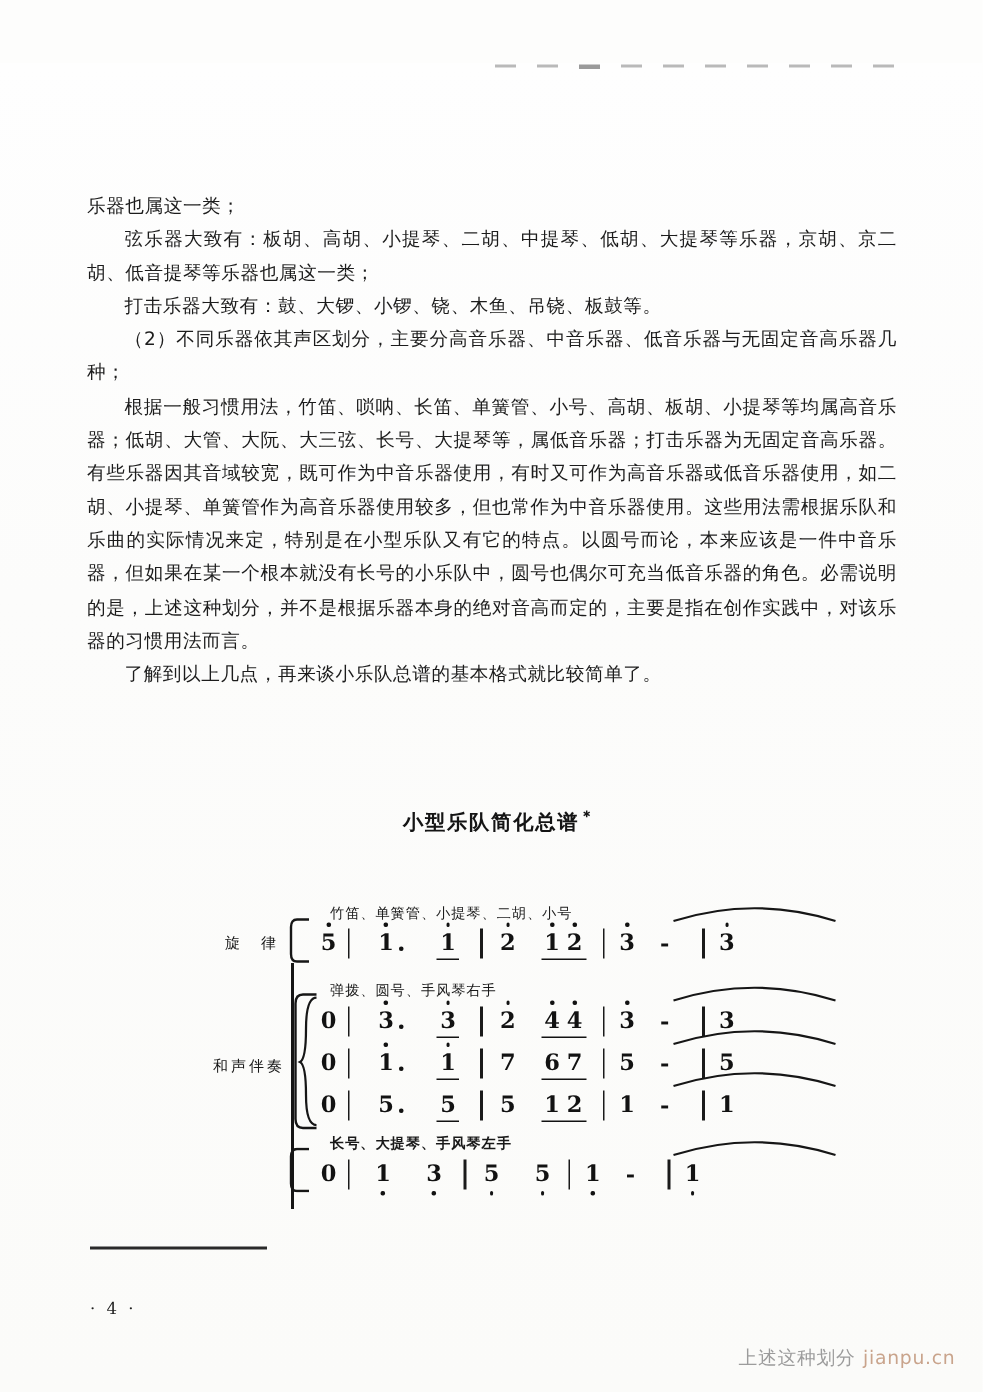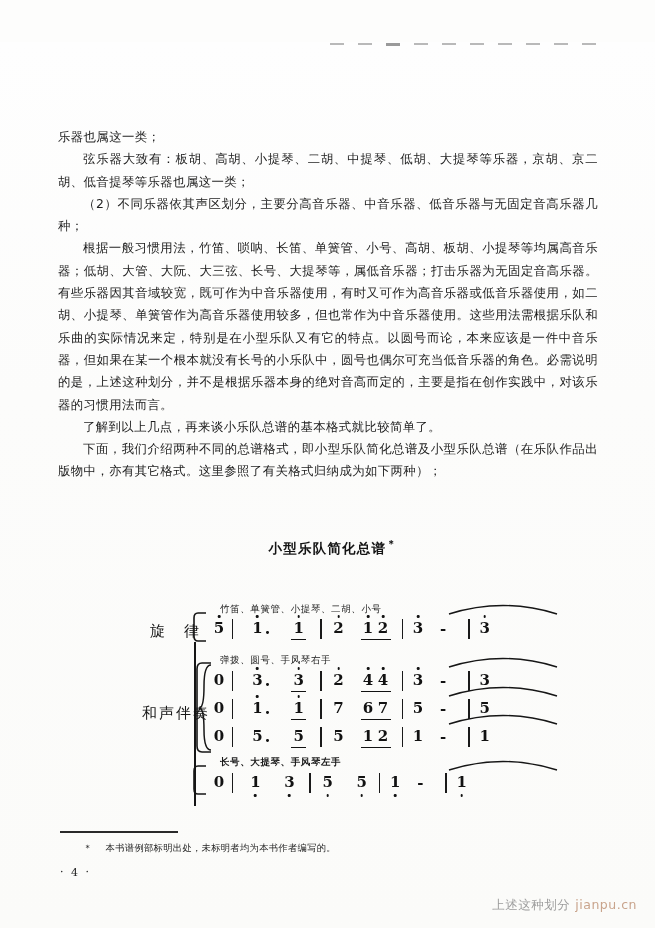--- a/index.html
+++ b/index.html
@@ -87,21 +87,21 @@
 
   .staff-area {
     position: relative;
     margin-top: 14px;
     height: 232px;
   }
 
   
   .sys-label {
     position: absolute;
-    font-size: 15px;
+    font-size: 10px;
     color: #181818;
     letter-spacing: 2px;
     white-space: nowrap;
   }
   #label-melody { left: 92px; top: 50px; }
   #label-harmony { left: 84px; top: 132px; }
 
   
   .instr-caption {
     position: absolute;
@@ -288,24 +288,24 @@
       <i></i>
       <i></i>
       <i></i>
       <i></i>
       <i></i>
   </div>
 
   <div class="body-text">
     <p>乐器也属这一类；</p>
     <p class="indent">弦乐器大致有：板胡、高胡、小提琴、二胡、中提琴、低胡、大提琴等乐器，京胡、京二胡、低音提琴等乐器也属这一类；</p>
+    <p class="indent">打击乐器大致有：鼓、大锣、小锣、铙、木鱼、吊铙、板鼓等。</p>
     <p class="indent">（2）不同乐器依其声区划分，主要分高音乐器、中音乐器、低音乐器与无固定音高乐器几种；</p>
     <p class="indent">根据一般习惯用法，竹笛、唢呐、长笛、单簧管、小号、高胡、板胡、小提琴等均属高音乐器；低胡、大管、大阮、大三弦、长号、大提琴等，属低音乐器；打击乐器为无固定音高乐器。有些乐器因其音域较宽，既可作为中音乐器使用，有时又可作为高音乐器或低音乐器使用，如二胡、小提琴、单簧管作为高音乐器使用较多，但也常作为中音乐器使用。这些用法需根据乐队和乐曲的实际情况来定，特别是在小型乐队又有它的特点。以圆号而论，本来应该是一件中音乐器，但如果在某一个根本就没有长号的小乐队中，圆号也偶尔可充当低音乐器的角色。必需说明的是，上述这种划分，并不是根据乐器本身的绝对音高而定的，主要是指在创作实践中，对该乐器的习惯用法而言。</p>
     <p class="indent">了解到以上几点，再来谈小乐队总谱的基本格式就比较简单了。</p>
-    <p class="indent">下面，我们介绍两种不同的总谱格式，即小型乐队简化总谱及小型乐队总谱（在乐队作品出版物中，亦有其它格式。这里参照了有关格式归纳成为如下两种）；</p>
   </div>
 
   <div class="score">
 
     <div class="score-title"><span>小型乐队简化总谱</span><sup>＊</sup></div>
 
     <div class="staff-area">
 
       <div class="sys-label" id="label-melody">旋　律</div>
       <div class="sys-label" id="label-harmony">和声伴奏</div>
@@ -564,23 +564,20 @@
           <svg width="110" height="16" viewBox="0 0 110 16">
             <path d="M1 14 Q55 -3 109 14" fill="none" stroke="#161616" stroke-width="1.4"></path>
           </svg>
         </div>
       </div>
 
     </div>
   </div>
 
   <div class="footnote-rule"></div>
-  <div class="footnote">
-    <span class="star">＊</span><span>本书谱例部标明出处，未标明者均为本书作者编写的。</span>
-  </div>
 
   <div class="page-num">· 4 ·</div>
 
   <div class="watermark">
     <span class="cn">上述这种划分</span><span class="url">jianpu.cn</span>
   </div>
 
 </div>
 
 </body></html>

